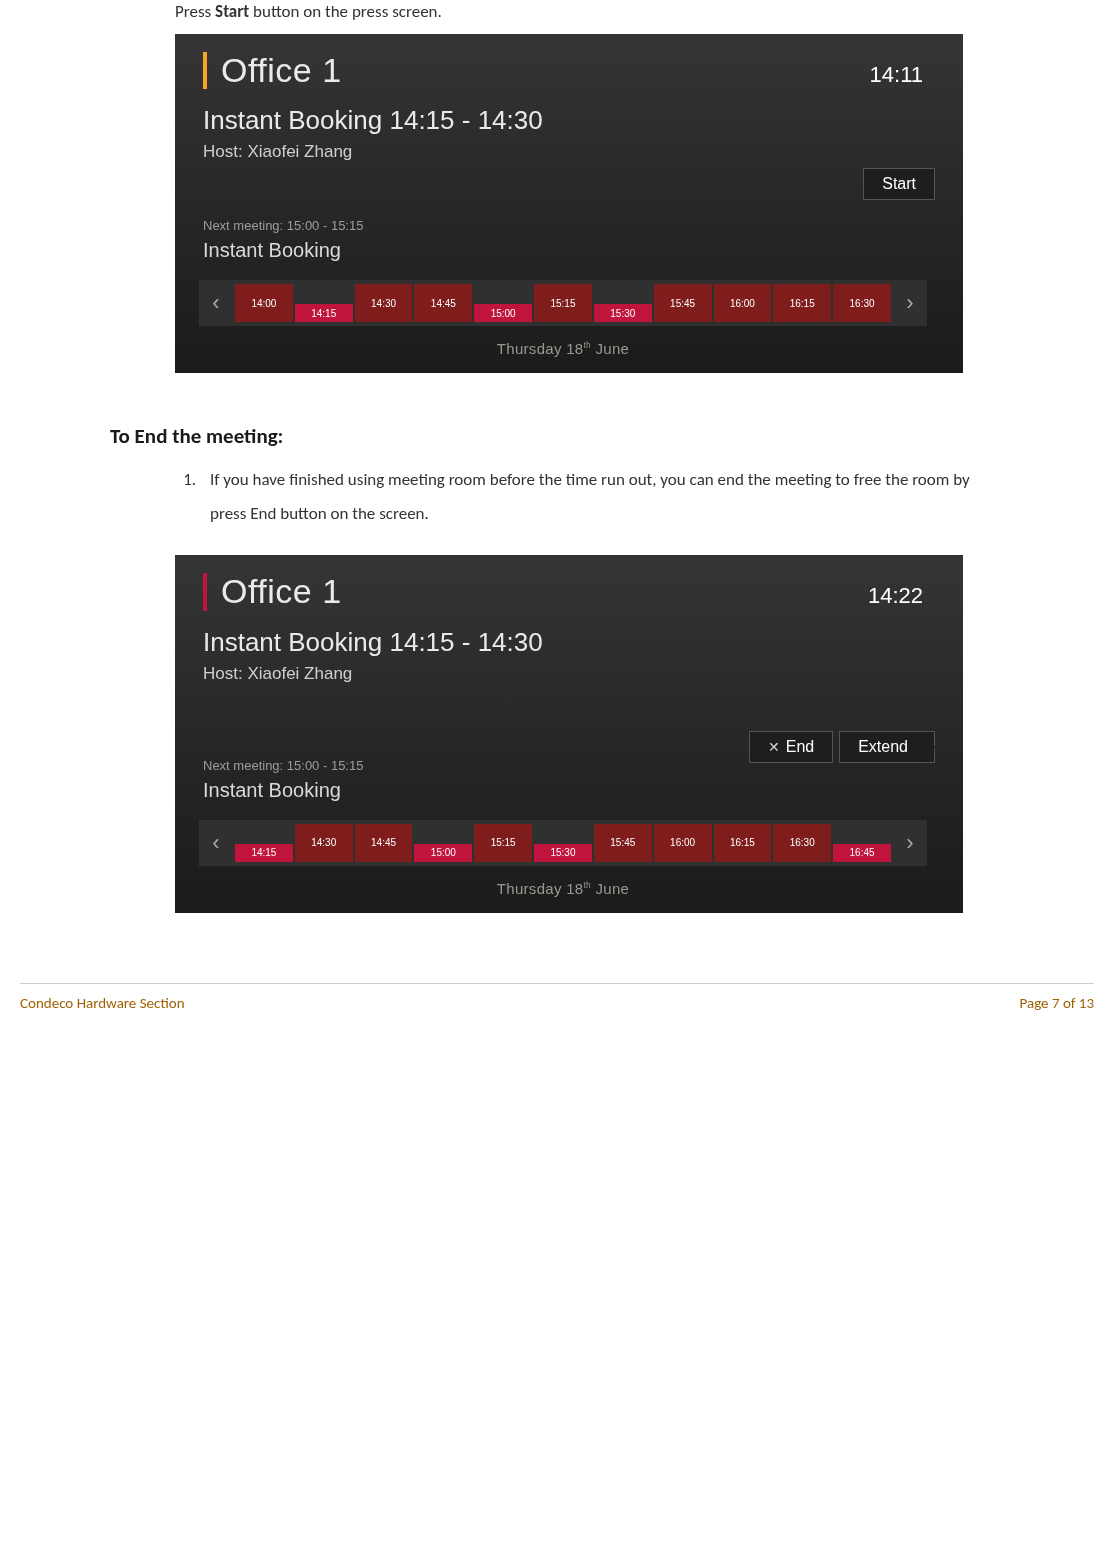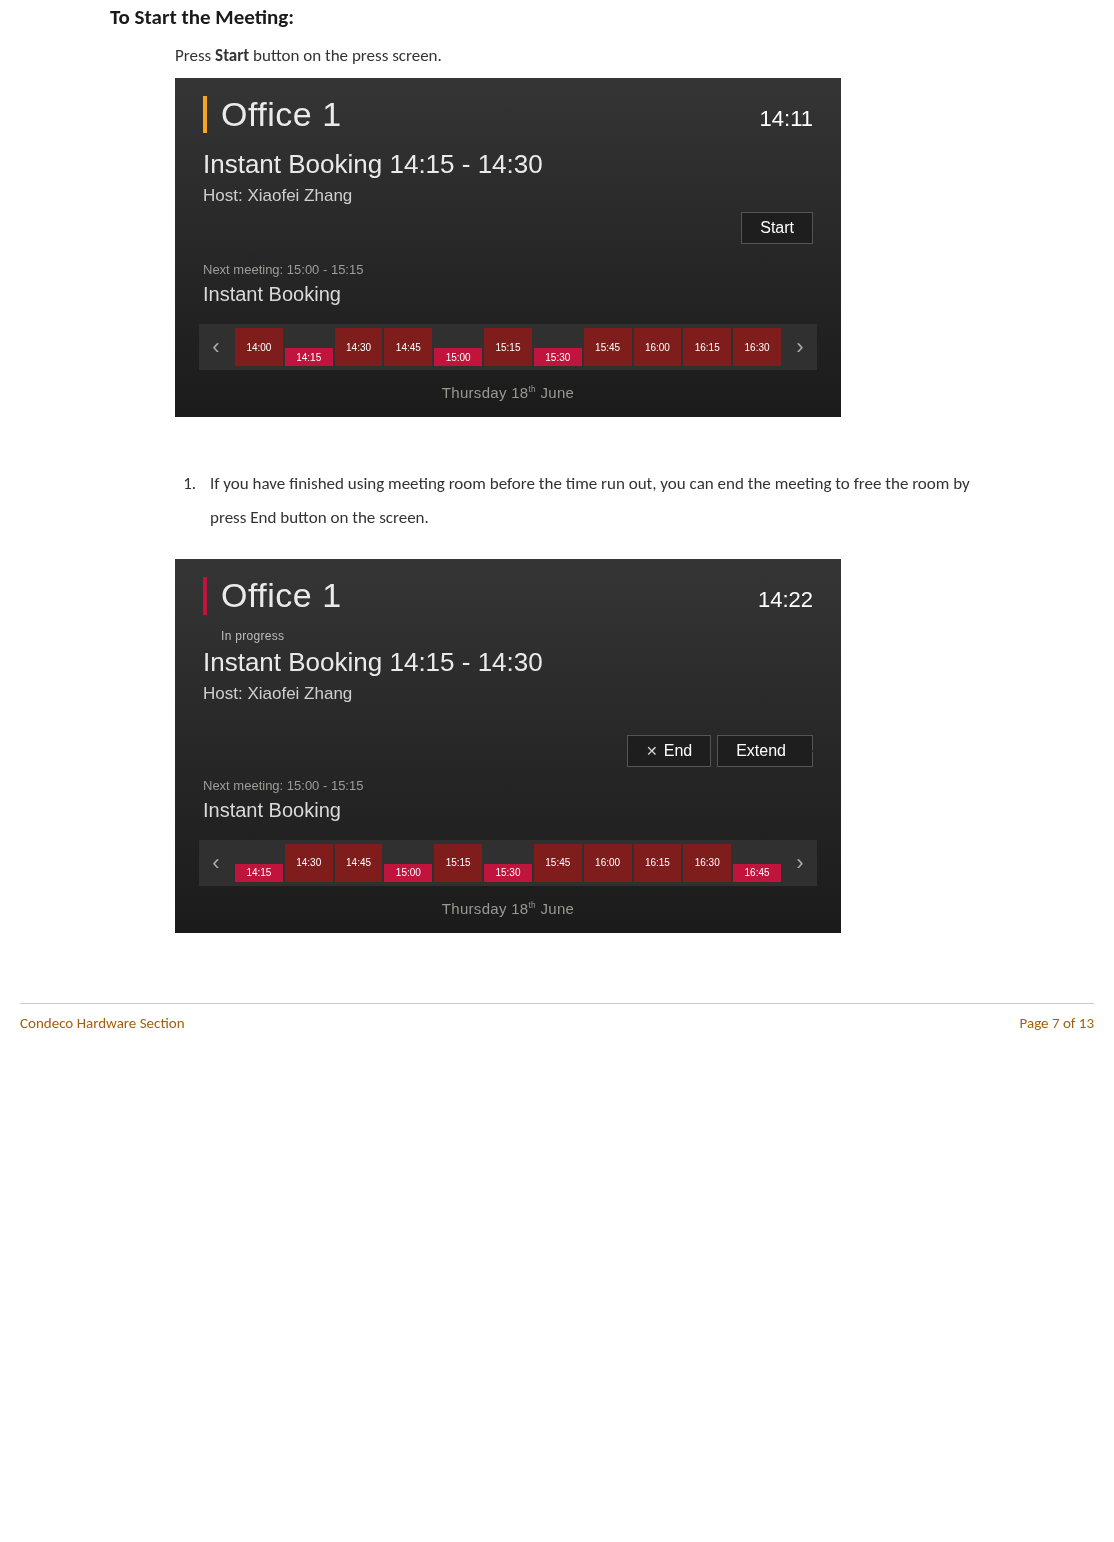--- a/index.html
+++ b/index.html
@@ -32,28 +32,28 @@
   }
   ol.body-list li {
     font-size: 17px;
     color: #333;
     line-height: 2;
     padding-left: 10px;
   }
 
   
   .screen {
-    width: 666px;
+    width: 788px;
     margin: 8px 0 50px 65px;
     background: linear-gradient(180deg, #353535 0%, #262626 55%, #1b1b1b 100%);
     color: #eaeaea;
     font-family: "Segoe UI Light", "Segoe UI", -apple-system, sans-serif;
     font-weight: 300;
     position: relative;
-    padding: 18px 28px 16px 28px;
+    padding: 18px 40px 16px 28px;
   }
   .screen .top-row { display: flex; align-items: baseline; justify-content: space-between; }
   .screen .room-title {
     font-size: 34px;
     letter-spacing: .5px;
     border-left: 4px solid;
     padding-left: 14px;
     line-height: 1.1;
     margin-bottom: 10px;
   }
@@ -110,21 +110,20 @@
     padding: 10px 0 0 0;
     display:flex; justify-content:space-between;
     font-size: 15px; color:#a16207;
   }
 </style>
 </head>
 <body>
 
 <div class="page">
 
-  <h3 class="heading-h3">To Start the Meeting:</h3>
   <p class="body-line">
     <span>Press </span><strong>Start</strong><span> button on the press screen.</span>
   </p>
 
   <div class="screen status-amber">
     <div class="top-row">
       <div class="room-title">Office 1</div>
       <div class="clock">14:11</div>
     </div>
     <div class="meeting-name">Instant Booking 14:15 - 14:30</div>
@@ -157,30 +156,30 @@
         </div>
       <div class="arrow">
         <span>›</span>
       </div>
     </div>
     <div class="day-label">
       <span>Thursday 18</span><sup>th</sup><span> June</span>
     </div>
   </div>
 
+  <h3 class="heading-h3">To End the meeting:</h3>
   <ol class="body-list">
     <li>If you have finished using meeting room before the time run out, you can end the meeting to free the room by press End button on the screen.</li>
   </ol>
 
   <div class="screen status-red">
     <div class="top-row">
       <div class="room-title">Office 1</div>
       <div class="clock">14:22</div>
     </div>
-    <div class="inprogress">In progress</div>
     <div class="meeting-name">Instant Booking 14:15 - 14:30</div>
     <div class="host">Host: Xiaofei Zhang</div>
 
     <div class="btn-row for-end">
       <button class="btn">
         <span class="x-icon">✕</span>
         <span>End</span>
       </button>
       <button class="btn extend-btn">
         <span>Extend</span>

